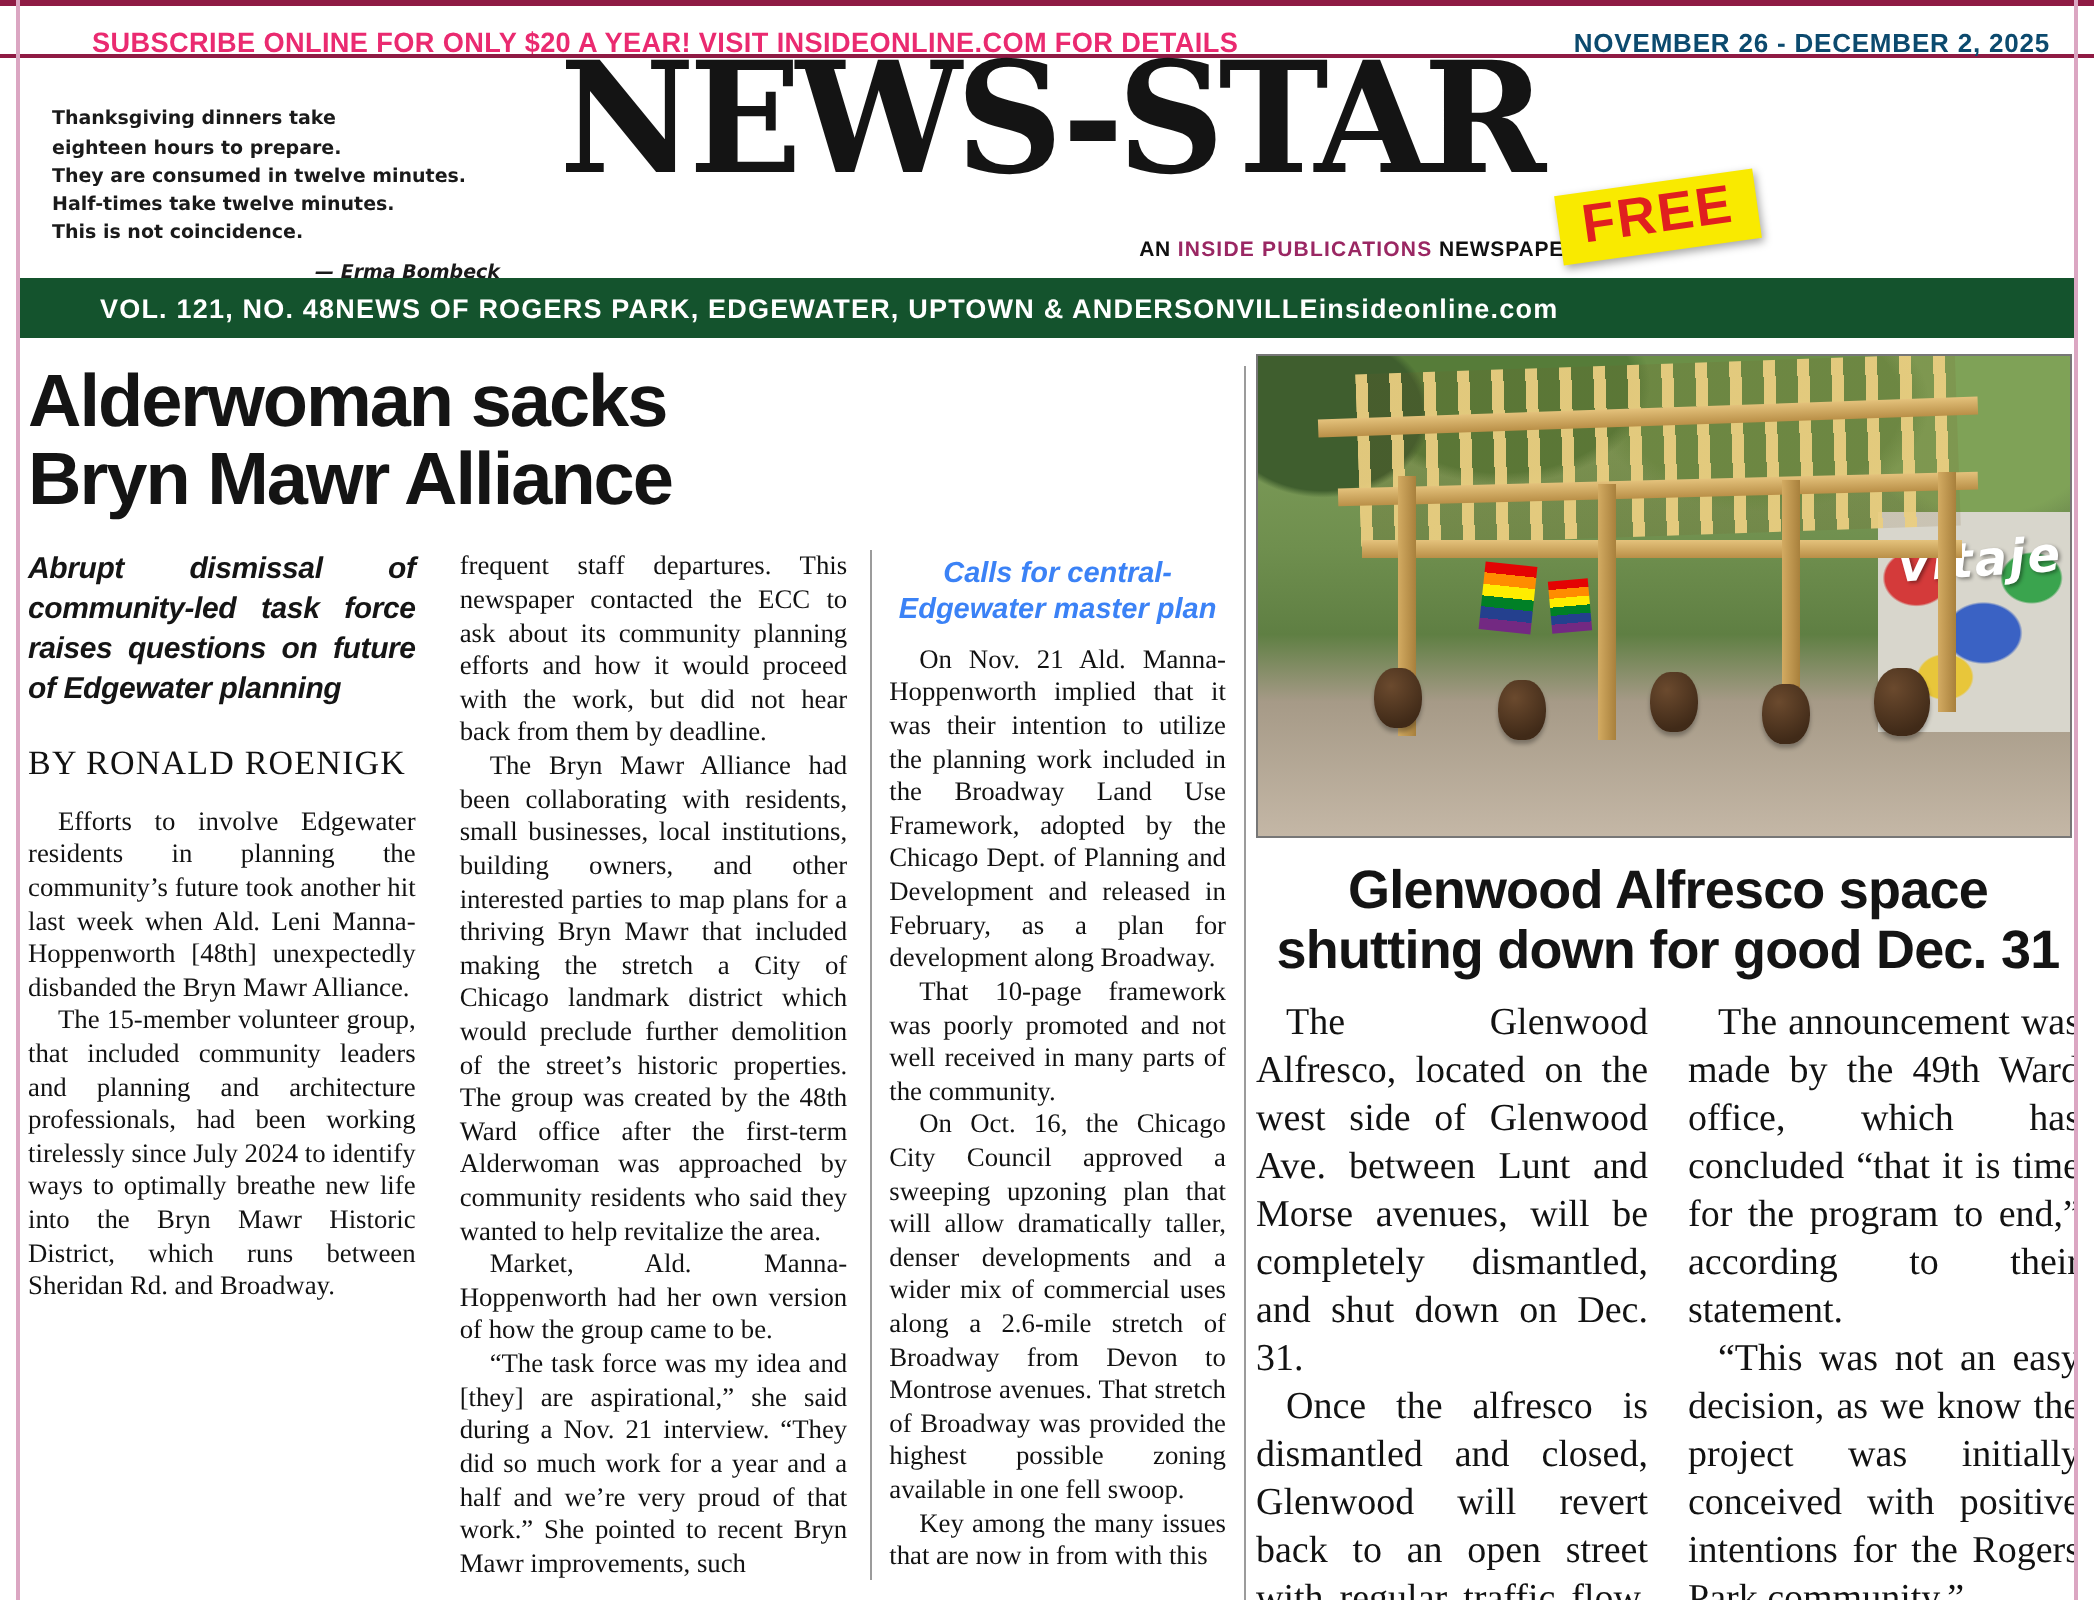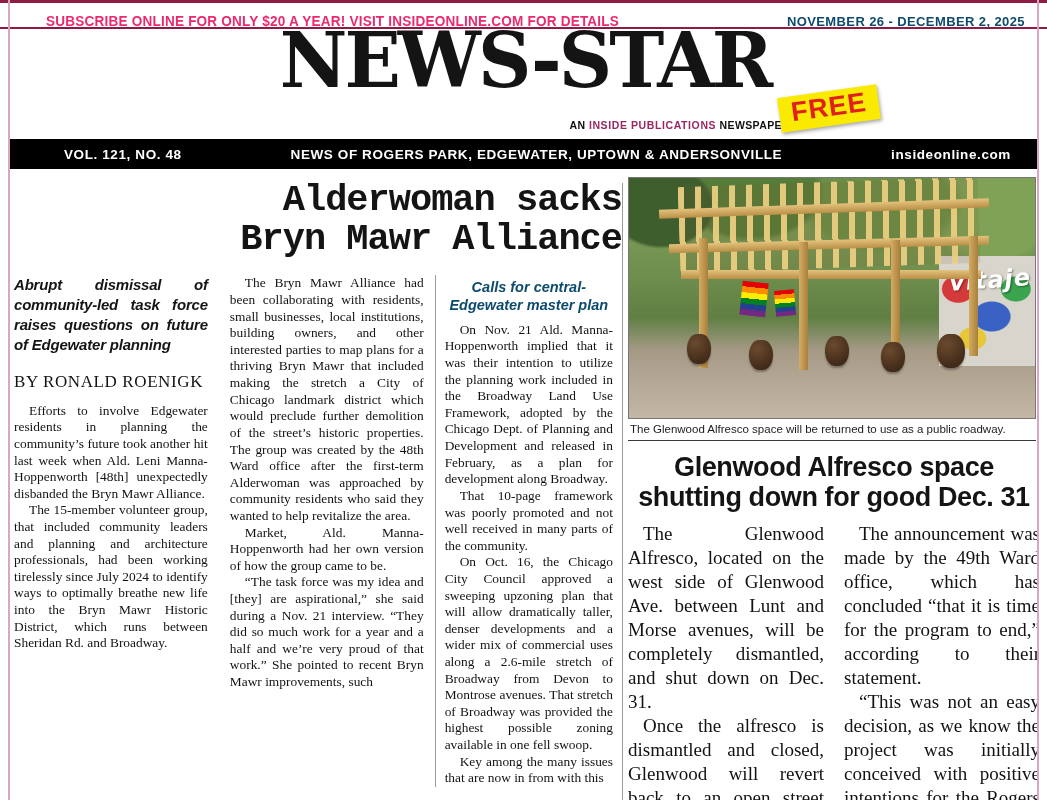--- a/index.html
+++ b/index.html
@@ -26,43 +26,43 @@
     font-family:"DejaVu Serif", serif;font-weight:bold;font-size:74px;letter-spacing:-3px;
     color:#141414;white-space:nowrap;transform:scaleY(1.04);}
   .masthead-tagline{position:absolute;left:420px;top:88px;width:360px;text-align:right;
     font:bold 10.5px "Liberation Sans", sans-serif;letter-spacing:.4px;color:#101010;}
   .masthead-tagline .brand{color:#9a2763;letter-spacing:.6px;}
   .free-badge{position:absolute;right:158px;top:60px;transform:rotate(-8deg);
     background:#f9ea00;color:#e01f1f;font:bold 27px "Liberation Sans", sans-serif;
     padding:1px 12px 3px;box-shadow:1px 2px 4px rgba(0,0,0,.35);letter-spacing:1px;z-index:6;}
 
   
-  .info-bar{position:absolute;top:139px;left:10px;right:10px;height:30px;background:#000000;
-    display:flex;align-items:center;justify-content:space-between;box-sizing:border-box;
-    padding:0 26px 0 54px;color:#fff;font:bold 13.5px "Liberation Sans", sans-serif;letter-spacing:.6px;}
+  .info-bar{position:absolute;top:139px;left:10px;right:10px;height:30px;background:#14532d;
+    display:flex;align-items:center;box-sizing:border-box;
+    padding:0 26px 0 40px;color:#fff;font:bold 13.5px "Liberation Sans", sans-serif;letter-spacing:.6px;}
 
   
   .main{position:absolute;top:169px;left:10px;right:10px;bottom:0;overflow:hidden;background:#fff;}
   .vrule{position:absolute;left:612px;top:14px;bottom:0;width:1px;background:#9b9b9b;}
 
   .lead{position:absolute;left:4px;top:12px;width:608px;}
-  .lead-headline{text-align:right;font-family:Liberation Mono, monospace;font-weight:bold;
+  .lead-headline{text-align:left;font-family:Liberation Sans, sans-serif;font-weight:bold;
     font-size:37px;line-height:1.06;letter-spacing:-1px;white-space:pre-line;color:#141414;}
   .lead-cols{display:flex;margin-top:16px;}
   .ncol{font-size:13.4px;line-height:1.24;text-align:justify;color:#121212;}
   .ncol p{margin:0;text-indent:15px;}
   .ncol p.no-indent{text-indent:0;}
   .col1{width:198px;padding-right:11px;}
   .col2{width:198px;padding:0 11px;}
   .col3{width:172px;border-left:1px solid #9b9b9b;padding:4px 9px 0;}
   .subhead{font:bold italic 15px "Liberation Sans", sans-serif;line-height:1.32;
     letter-spacing:-.2px;margin-bottom:16px;color:#151515;}
   .byline{font-size:17px;letter-spacing:.6px;margin-bottom:11px;}
   .sidebar-heading{text-align:center;font:bold italic 14.5px "Liberation Sans", sans-serif;
-    line-height:1.22;margin-bottom:7px;color:#0c4a6e;}
+    line-height:1.22;margin-bottom:7px;color:#3b82f6;}
 
   
   .glenwood{position:absolute;left:618px;top:8px;width:412px;}
   .photo{position:relative;width:408px;height:242px;overflow:hidden;background:#7b9a58;border:1px solid #777;box-sizing:border-box;}
   .ph-foliage{position:absolute;inset:0;background:
      radial-gradient(90px 70px at 8% 12%, #3f5e2e 0 55%, transparent 60%),
      radial-gradient(120px 80px at 30% 6%, #567c39 0 55%, transparent 62%),
      radial-gradient(140px 90px at 62% 10%, #6b8f47 0 50%, transparent 60%),
      radial-gradient(110px 90px at 90% 14%, #7fa257 0 50%, transparent 60%),
      linear-gradient(180deg,#86a45f 0%,#6f8f4e 40%,#5f7f43 58%,#a69a87 72%,#c4b7a6 100%);}
@@ -107,20 +107,28 @@
 <div class="page">
   <div class="edge edge-left"></div>
   <div class="edge edge-right"></div>
 
   <div class="top-strip">
     <span class="subscribe">SUBSCRIBE ONLINE FOR ONLY $20 A YEAR! VISIT INSIDEONLINE.COM FOR DETAILS</span>
     <span class="issue-date">NOVEMBER 26 - DECEMBER 2, 2025</span>
   </div>
 
   <div class="masthead-row">
+    <div class="quote-box">
+      <span>Thanksgiving dinners take
+eighteen hours to prepare.
+They are consumed in twelve minutes.
+Half-times take twelve minutes.
+This is not coincidence.</span>
+      <div class="quote-attr">— Erma Bombeck</div>
+    </div>
     <div class="masthead-title">NEWS-STAR</div>
     <div class="masthead-tagline"><span>AN </span><span class="brand">INSIDE PUBLICATIONS</span><span> NEWSPAPER</span></div>
     <div class="free-badge">FREE</div>
   </div>
 
   <div class="info-bar">
     <span>VOL. 121, NO. 48</span>
     <span>NEWS OF ROGERS PARK, EDGEWATER, UPTOWN &amp; ANDERSONVILLE</span>
     <span>insideonline.com</span>
   </div>
@@ -132,20 +140,21 @@
       <div class="lead-headline">Alderwoman sacks
 Bryn Mawr Alliance</div>
       <div class="lead-cols">
         <div class="ncol col1">
           <div class="subhead">Abrupt dismissal of community-led task force raises questions on future of Edgewater planning</div>
           <div class="byline">BY RONALD ROENIGK</div>
           <p>Efforts to involve Edgewater residents in planning the community’s future took another hit last week when Ald. Leni Manna-Hoppenworth [48th] unexpectedly disbanded the Bryn Mawr Alliance.</p>
           <p>The 15-member volunteer group, that included community leaders and planning and architecture professionals, had been working tirelessly since July 2024 to identify ways to optimally breathe new life into the Bryn Mawr Historic District, which runs between Sheridan Rd. and Broadway.</p>
         </div>
         <div class="ncol col2">
+          <p class="no-indent">frequent staff departures. This newspaper contacted the ECC to ask about its community planning efforts and how it would proceed with the work, but did not hear back from them by deadline.</p>
           <p>The Bryn Mawr Alliance had been collaborating with residents, small businesses, local institutions, building owners, and other interested parties to map plans for a thriving Bryn Mawr that included making the stretch a City of Chicago landmark district which would preclude further demolition of the street’s historic properties. The group was created by the 48th Ward office after the first-term Alderwoman was approached by community residents who said they wanted to help revitalize the area.</p>
           <p>Market, Ald. Manna-Hoppenworth had her own version of how the group came to be.</p>
           <p>“The task force was my idea and [they] are aspirational,” she said during a Nov. 21 interview. “They did so much work for a year and a half and we’re very proud of that work.” She pointed to recent Bryn Mawr improvements, such</p>
         </div>
         <div class="ncol col3">
           <div class="sidebar-heading">Calls for central-Edgewater master plan</div>
           <p>On Nov. 21 Ald. Manna-Hoppenworth implied that it was their intention to utilize the planning work included in the Broadway Land Use Framework, adopted by the Chicago Dept. of Planning and Development and released in February, as a plan for development along Broadway.</p>
           <p>That 10-page framework was poorly promoted and not well received in many parts of the community.</p>
           <p>On Oct. 16, the Chicago City Council approved a sweeping upzoning plan that will allow dramatically taller, denser developments and a wider mix of commercial uses along a 2.6-mile stretch of Broadway from Devon to Montrose avenues. That stretch of Broadway was provided the highest possible zoning available in one fell swoop.</p>
           <p>Key among the many issues that are now in from with this</p>
@@ -167,21 +176,20 @@
         <div class="ph-post p3"></div>
         <div class="ph-post p4"></div>
         <div class="ph-flag f1"></div>
         <div class="ph-flag f2"></div>
         <div class="ph-barrel bar1"></div>
         <div class="ph-barrel bar2"></div>
         <div class="ph-barrel bar3"></div>
         <div class="ph-barrel bar4"></div>
         <div class="ph-barrel bar5"></div>
       </div>
-      <div class="caption">The Glenwood Alfresco space will be returned to use as a public roadway.</div>
       <div class="gl-headline">Glenwood Alfresco space
 shutting down for good Dec. 31</div>
       <div class="gl-cols">
         <div class="gl-col gl-col-a">
           <p>The Glenwood Alfresco, located on the west side of Glenwood Ave. between Lunt and Morse avenues, will be completely dismantled, and shut down on Dec. 31.</p>
           <p>Once the alfresco is dismantled and closed, Glenwood will revert back to an open street with regular traffic flow. Parking will remain restricted on the street.</p>
         </div>
         <div class="gl-col gl-col-b">
           <p>The announcement was made by the 49th Ward office, which has concluded “that it is time for the program to end,” according to their statement.</p>
           <p>“This was not an easy decision, as we know the project was initially conceived with positive intentions for the Rogers Park community.”</p>

